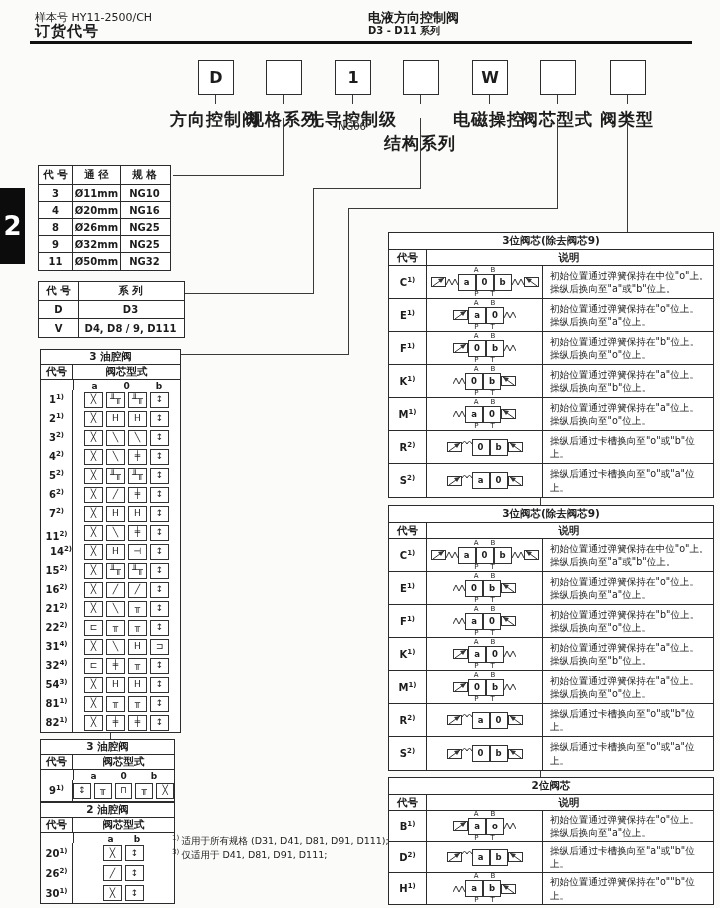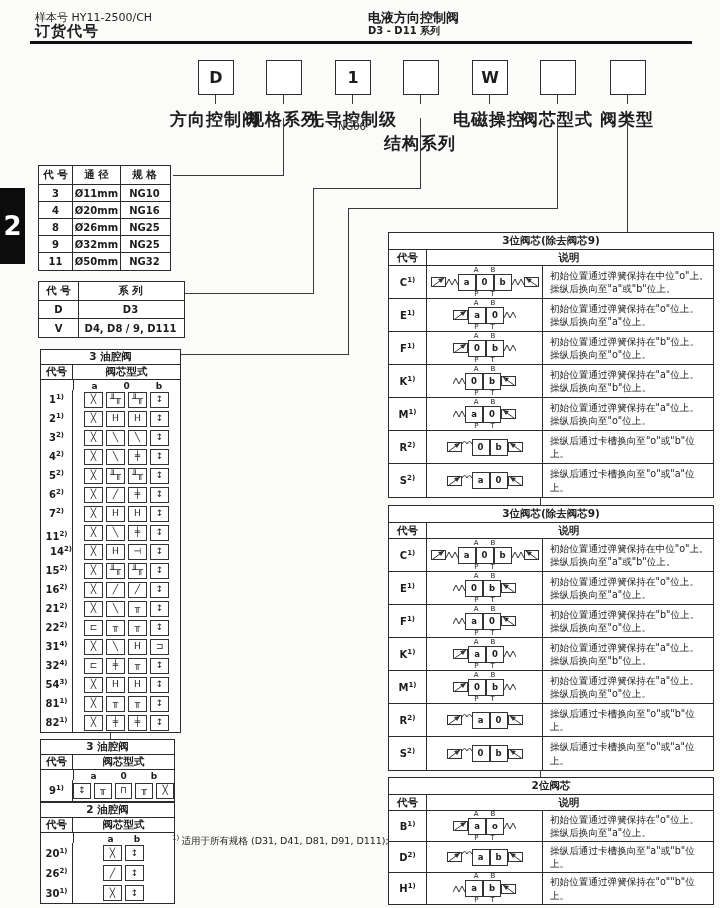--- a/index.html
+++ b/index.html
@@ -426,20 +426,21 @@
         </div>
         <div class="tcell symrow" style="width:101px;">
           <div class="symbox">╳</div>
           <div class="symbox">↕</div>
         </div>
       </div>
     </div>
 
   <div id="footnotes" class="fnotes" style="left:172px;top:835px;width:228px;">
       <div class="fnote"><sup>1) </sup> 适用于所有规格 (D31, D41, D81, D91, D111);</div>
+      <div class="fnote"><sup>3) </sup> 仅适用于 D41, D81, D91, D111;</div>
     </div>
 
   <div id="pos3-table-1" class="tbl" style="left:388px;top:232px;width:326px;">
       <div class="tbl-title" style="height:16px;">3位阀芯(除去阀芯9)</div>
       <div class="trow" style="height:16px;">
         <div class="tcell th" style="width:38px;">代号</div>
         <div class="tcell th" style="width:284px;">说明</div>
       </div>
       <div class="trow" style="height:33px;">
         <div class="tcell" style="width:38px;height:33px;">

